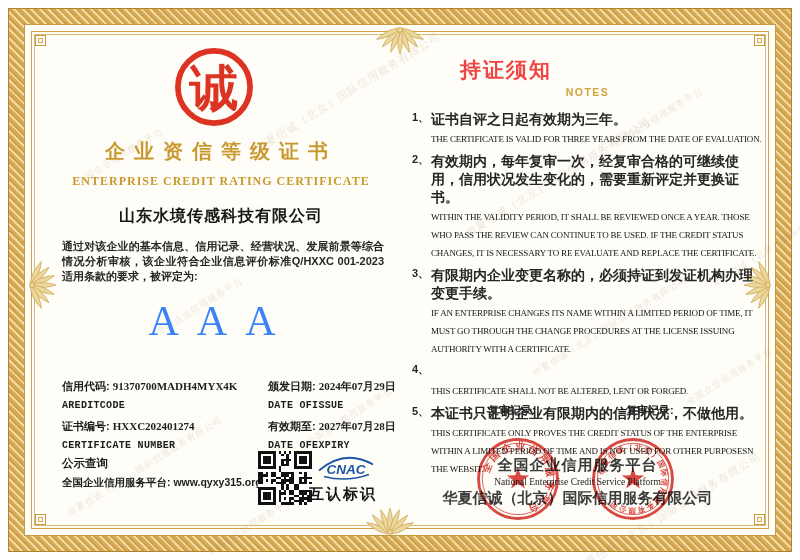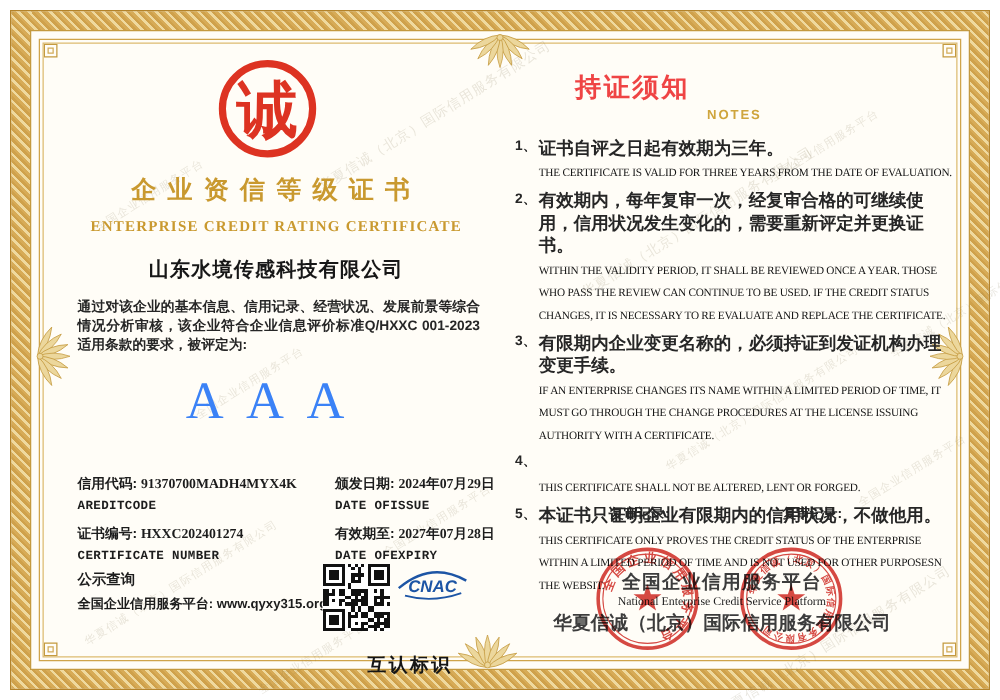--- a/index.html
+++ b/index.html
@@ -53,21 +53,21 @@
   }
   .field { position:absolute; z-index:4; }
   .fline { font-size:11px; color:#1c1c1c; white-space:nowrap; }
   .flabel { font-weight:700; }
   .fvalue { font-family:"Liberation Serif",serif; font-weight:700; }
   .fsub { margin-top:6px; font-family:Liberation Mono, monospace; font-size:10px; font-weight:700; letter-spacing:.3px; color:#1c1c1c; }
   .query-title { position:absolute; left:62px; top:456px; z-index:4; font-size:11.5px; font-weight:700; color:#1c1c1c; }
   .query-line { position:absolute; left:62px; top:476px; z-index:4; font-size:10.5px; font-weight:700; color:#1c1c1c; }
   .qr { position:absolute; left:258px; top:451px; width:54px; height:54px; z-index:4; background:#fff; }
   .cnac { position:absolute; left:316px; top:452px; width:60px; height:30px; z-index:4; }
-  .mutual { position:absolute; left:294px; top:485px; z-index:4; font-size:15px; font-weight:700; letter-spacing:2px; color:#151515;margin-top:38px; }
+  .mutual { position:absolute; left:309px; top:485px; z-index:4; font-size:15px; font-weight:700; letter-spacing:2px; color:#151515; }
   
   .notes-title {
     position:absolute; left:460px; top:56px; width:255px; z-index:4; text-align:left;
     font-size:21px; font-weight:700; color:#ef4444; letter-spacing:2px;
   }
   .notes-sub {
     position:absolute; left:460px; top:86px; width:255px; z-index:4; text-align:center;
     font-size:10.5px; font-weight:700; color:#cfa53d; letter-spacing:1.5px;
   }
   .notes-list { position:absolute; left:412px; top:110px; width:353px; z-index:4; display:flex; flex-direction:column; gap:6px; }

